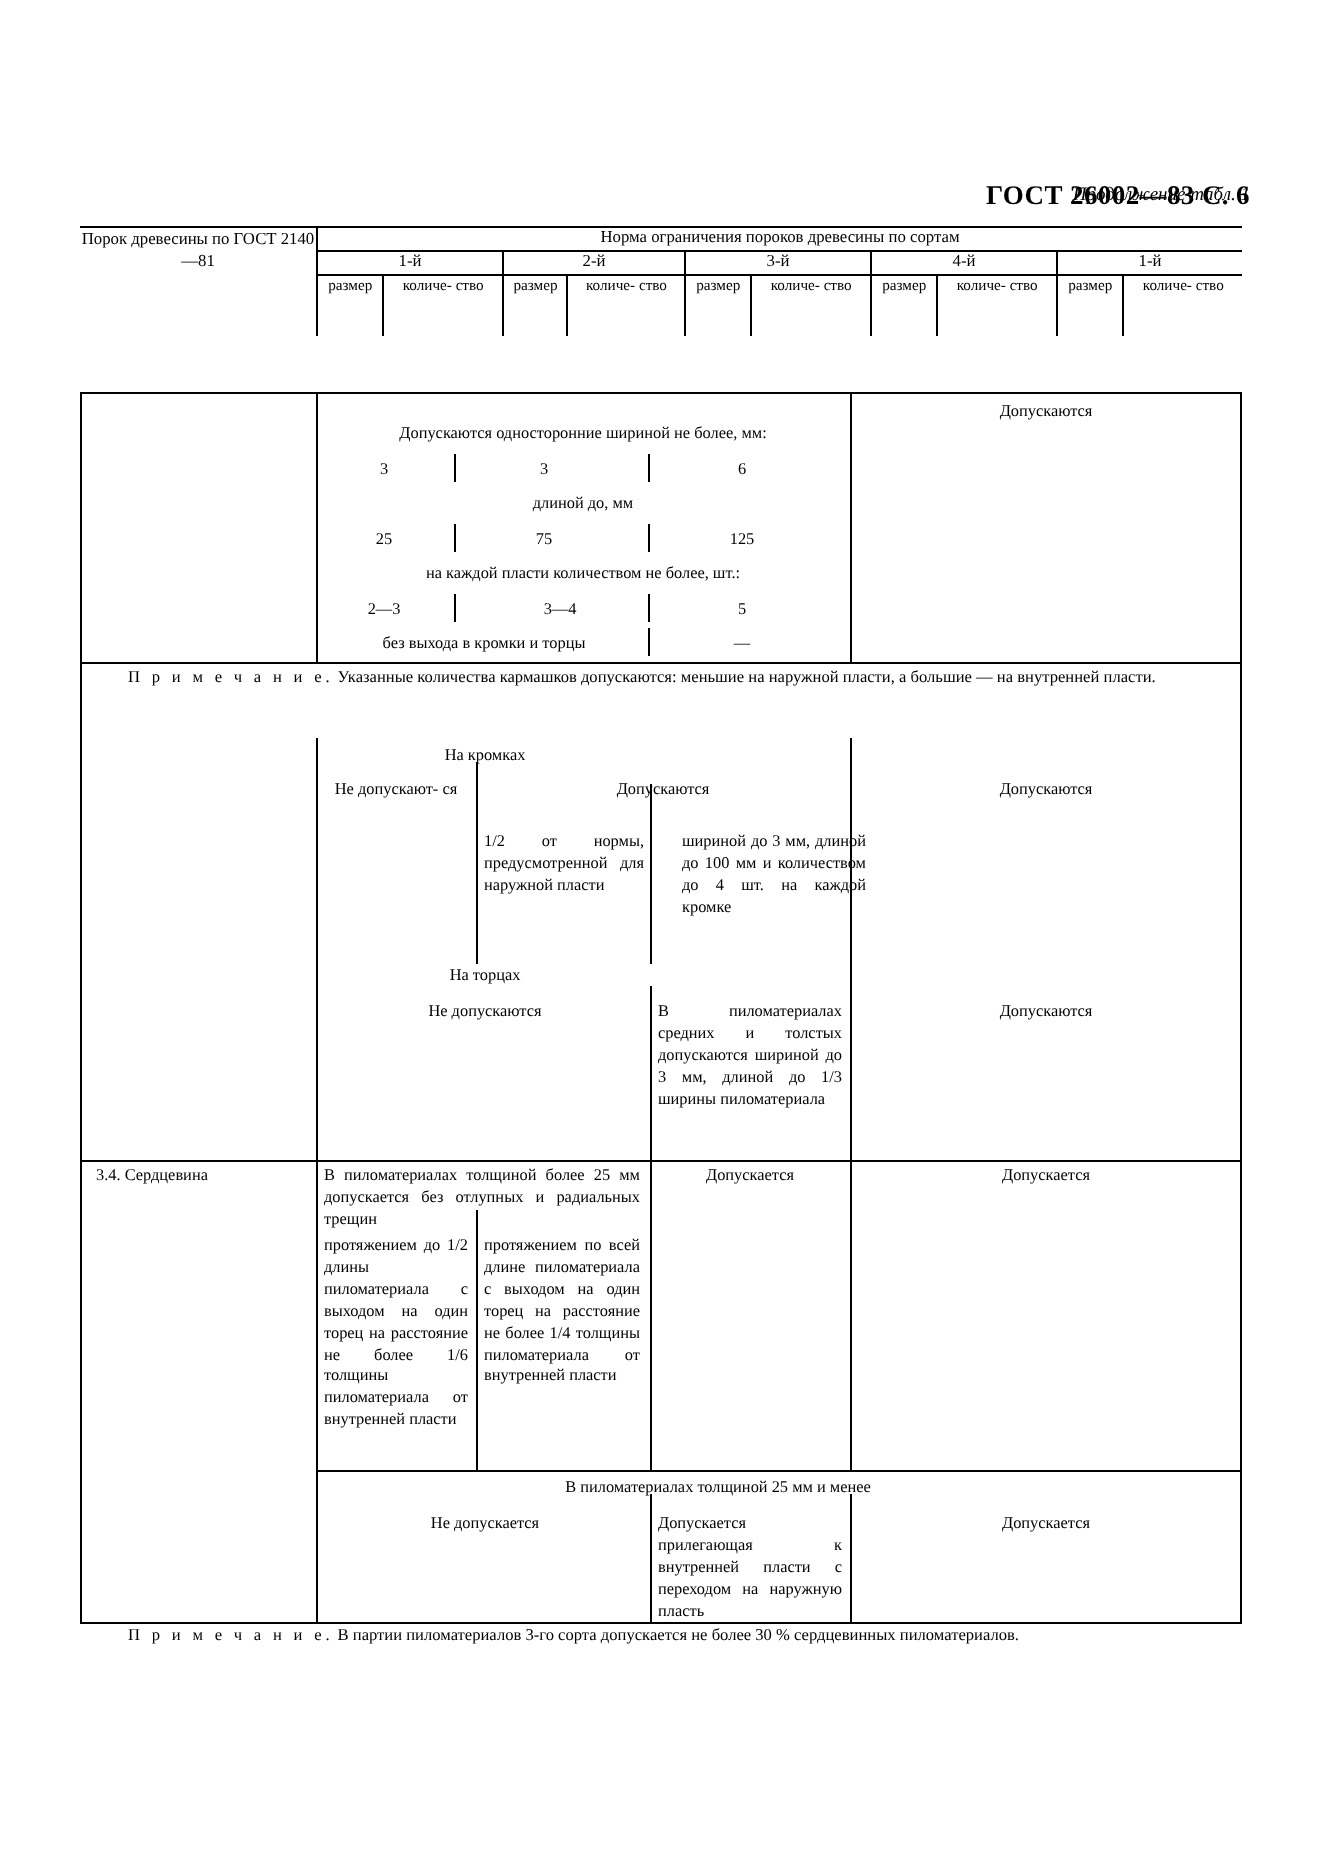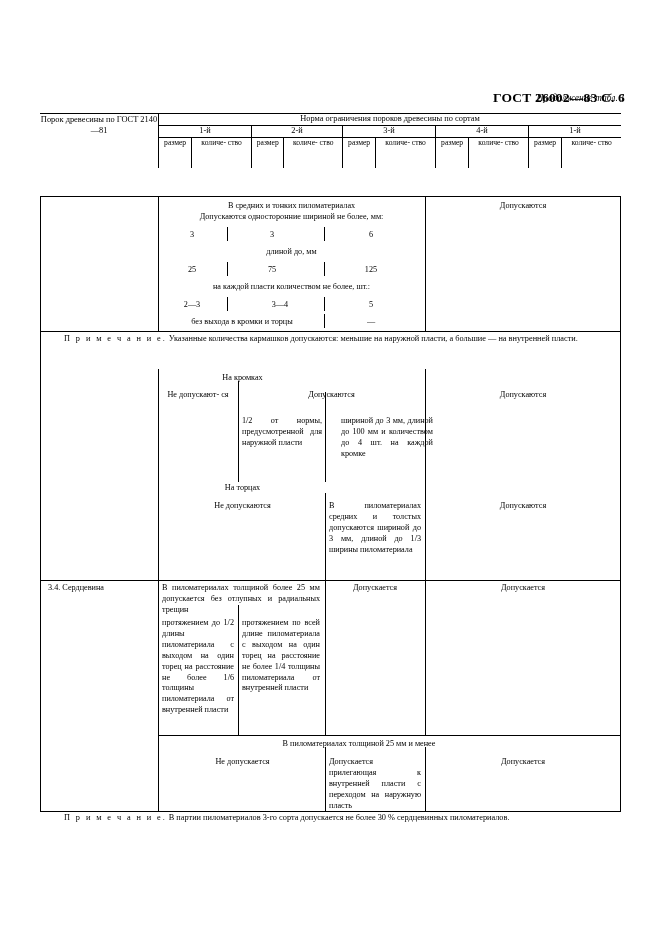--- a/index.html
+++ b/index.html
@@ -216,21 +216,20 @@
   <div class="content-wrap">
 
     <div class="frame-l"></div>
     <div class="frame-r"></div>
 
     <div class="hdiv-thick" style="left:0; right:0; top:0;"></div>
 
     <div class="vdiv" style="left:118px; top:0; height:135px;"></div>
     <div class="vdiv" style="left:385px; top:0; height:135px;"></div>
 
-    <div class="cell c-center" style="left:120px; top:5px; width:263px;">В средних и тонких пиломатериалах</div>
     <div class="cell c-center" style="left:120px; top:16px; width:263px;">Допускаются односторонние шириной не более, мм:</div>
 
     <div class="cell c-center" style="left:124px; top:34px; width:56px;">3</div>
     <div class="cell c-center" style="left:196px; top:34px; width:72px;">3</div>
     <div class="cell c-center" style="left:296px; top:34px; width:70px;">6</div>
     <div class="vdiv" style="left:187px; top:31px; height:14px;"></div>
     <div class="vdiv" style="left:284px; top:31px; height:14px;"></div>
 
     <div class="cell c-center" style="left:120px; top:51px; width:263px;">длиной до, мм</div>
 

